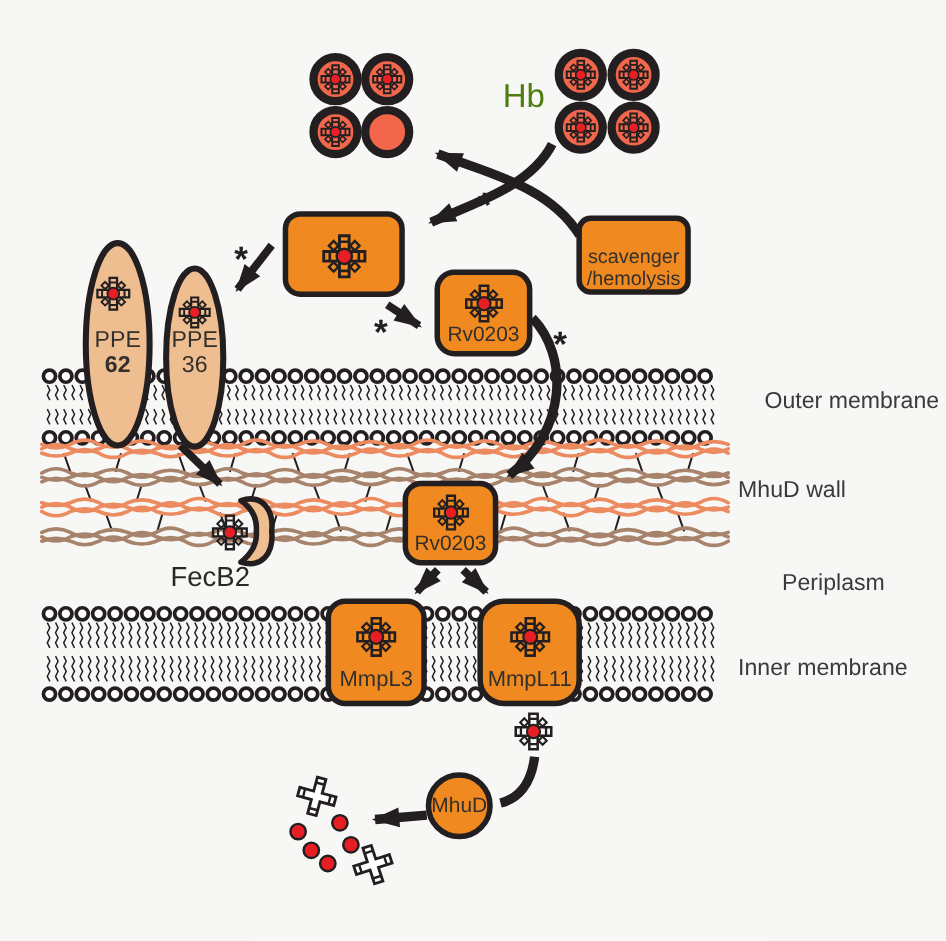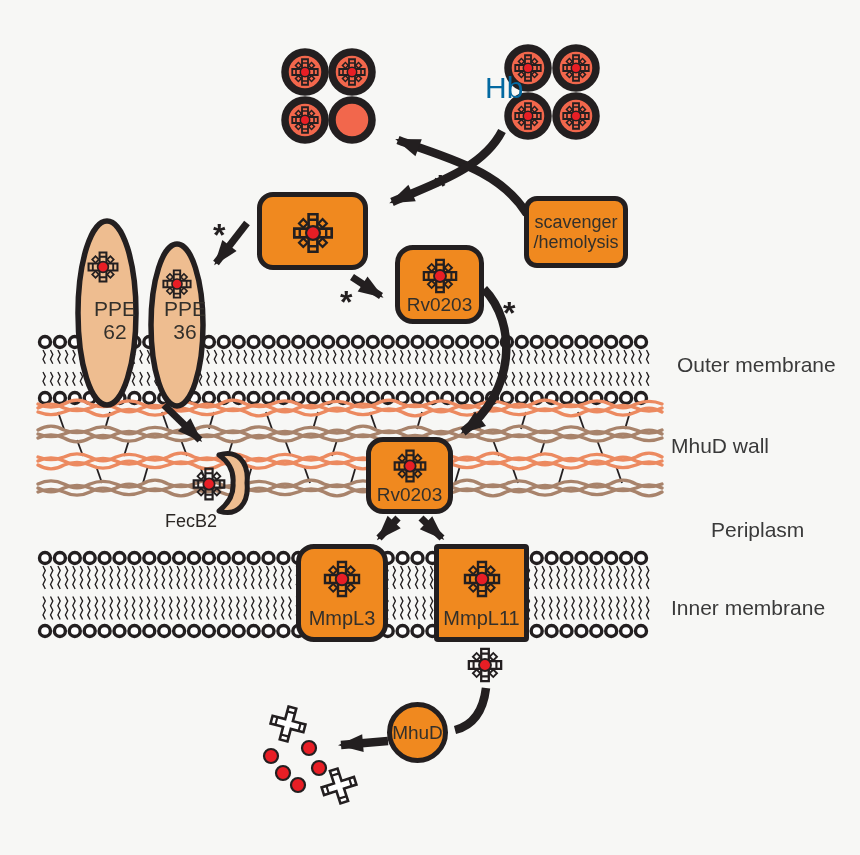--- a/index.html
+++ b/index.html
@@ -19,21 +19,21 @@
 
   
   .obox{position:absolute; box-sizing:border-box; background:var(--box_orange,#f0891f);
         border:5px solid var(--outline,#231f20); display:flex; flex-direction:column;
         align-items:center; justify-content:flex-end;}
   .obox .heme-svg{position:absolute; left:50%; transform:translateX(-50%);}
   .node-label{color:var(--box_text,#33302b); text-align:center; line-height:1.12; user-select:none;}
 
   .txt{position:absolute; color:var(--label_text,#3a3a3a); user-select:none;}
   .ast{position:absolute; color:var(--outline,#231f20); font-size:32px; font-weight:600; line-height:1;}
-  .ppe-label{position:absolute; width:76px; text-align:center; font-size:21px; color:var(--box_text,#33302b); line-height:1.1;}
+  .ppe-label{position:absolute; width:60px; text-align:center; font-size:21px; color:var(--box_text,#33302b); line-height:1.1;}
 </style>
 </head>
 <body>
 
 <div id="stage">
 
   <svg id="bg-svg" width="860" height="855" viewBox="0 0 860 855">
     <defs>
       <symbol id="heme" viewBox="0 0 40 40">
         <path fill="none" stroke="#231f20" stroke-width="2.4" d="M16 3 H24 V16 H37 V24 H24 V37 H16 V24 H3 V16 H16 Z"></path>
@@ -326,23 +326,23 @@
       <path class="arrow aw7" d="M247 223 L216 263" marker-end="url(#ah)"></path>
       <path class="arrow aw7" d="M352 277 L381 296" marker-end="url(#ah)"></path>
       <path class="arrow aw7" d="M164 405 L200 440" marker-end="url(#ah)"></path>
       <path class="arrow aw7" d="M398 518 L379 538" marker-end="url(#ah)"></path>
       <path class="arrow aw7" d="M421 518 L442 538" marker-end="url(#ah)"></path>
       <path class="arrow aw8" d="M486 688 C483 713 471 726 455 730"></path>
       <path class="arrow aw8" d="M388 741 L341 745" marker-end="url(#ah)"></path>
     </g>
   </svg>
 
-  <div class="txt" style="left:457px; top:71px; font-size:30px; color:#0369a1;margin-left:28px;">Hb</div>
-
-  <div class="obox" style="left:524px; top:196px; width:104px; height:72px; border-radius:13px; justify-content:center;">
+  <div class="txt" style="left:457px; top:71px; font-size:30px; color:#4d7c0f;">Hb</div>
+
+  <div class="obox" style="left:524px; top:196px; width:104px; height:72px; border-radius:13px; justify-content:flex-end;">
     <span class="node-label" style="font-size:18px;">scavenger</span>
     <span class="node-label" style="font-size:18px;">/hemolysis</span>
   </div>
 
   <div class="obox" style="left:257px; top:192px; width:111px; height:78px; border-radius:16px;">
     <svg class="heme-svg" style="top:14px;" width="44" height="44" viewBox="0 0 40 40">
         <use href="#heme"></use>
       </svg>
   </div>
 
@@ -360,43 +360,43 @@
     <span class="node-label" style="font-size:19px; margin-bottom:4px;">Rv0203</span>
   </div>
 
   <div class="obox" style="left:296px; top:544px; width:92px; height:98px; border-radius:18px;">
     <svg class="heme-svg" style="top:10px;" width="40" height="40" viewBox="0 0 40 40">
         <use href="#heme"></use>
       </svg>
     <span class="node-label" style="font-size:20px; margin-bottom:8px;">MmpL3</span>
   </div>
 
-  <div class="obox" style="left:434px; top:544px; width:95px; height:98px; border-radius:4px;">
+  <div class="obox" style="left:434px; top:544px; width:95px; height:98px; border-radius:24px;">
     <svg class="heme-svg" style="top:10px;" width="40" height="40" viewBox="0 0 40 40">
         <use href="#heme"></use>
       </svg>
     <span class="node-label" style="font-size:20px; margin-bottom:8px;">MmpL11</span>
   </div>
 
   <div class="obox" style="left:387px; top:702px; width:61px; height:61px; border-radius:50%; justify-content:center;">
     <span class="node-label" style="font-size:19px;text-align:center;">MhuD</span>
   </div>
 
   <div class="ppe-label" style="left:77px; top:297px;">
     <span style="display:block;">PPE</span>
-    <span style="display:block;">62</span>
+    <span style="display:block;font-weight:bold;">62</span>
   </div>
   <div class="ppe-label" style="left:147px; top:297px;">
     <span style="display:block;">PPE</span>
     <span style="display:block;">36</span>
   </div>
 
-  <div class="txt" style="left:155px; top:511px; width:72px; text-align:center; font-size:18px; color:#2b2724;">FecB2</div>
-
-  <div class="txt" style="left:677px; top:353px; font-size:21px;">Outer membrane</div>
+  <div class="txt" style="left:155px; top:511px; width:72px; text-align:center; font-size:25px; color:#2b2724;">FecB2</div>
+
+  <div class="txt" style="left:695px; top:353px; font-size:21px;">Outer membrane</div>
   <div class="txt" style="left:671px; top:434px; font-size:21px;">MhuD wall</div>
   <div class="txt" style="left:671px; top:518px; font-size:21px;margin-left:40px;">Periplasm</div>
   <div class="txt" style="left:671px; top:596px; font-size:21px;">Inner membrane</div>
 
   <span class="ast" style="left:434px; top:170px;">*</span>
   <span class="ast" style="left:213px; top:219px;">*</span>
   <span class="ast" style="left:340px; top:286px;">*</span>
   <span class="ast" style="left:503px; top:297px;">*</span>
 
 </div>

